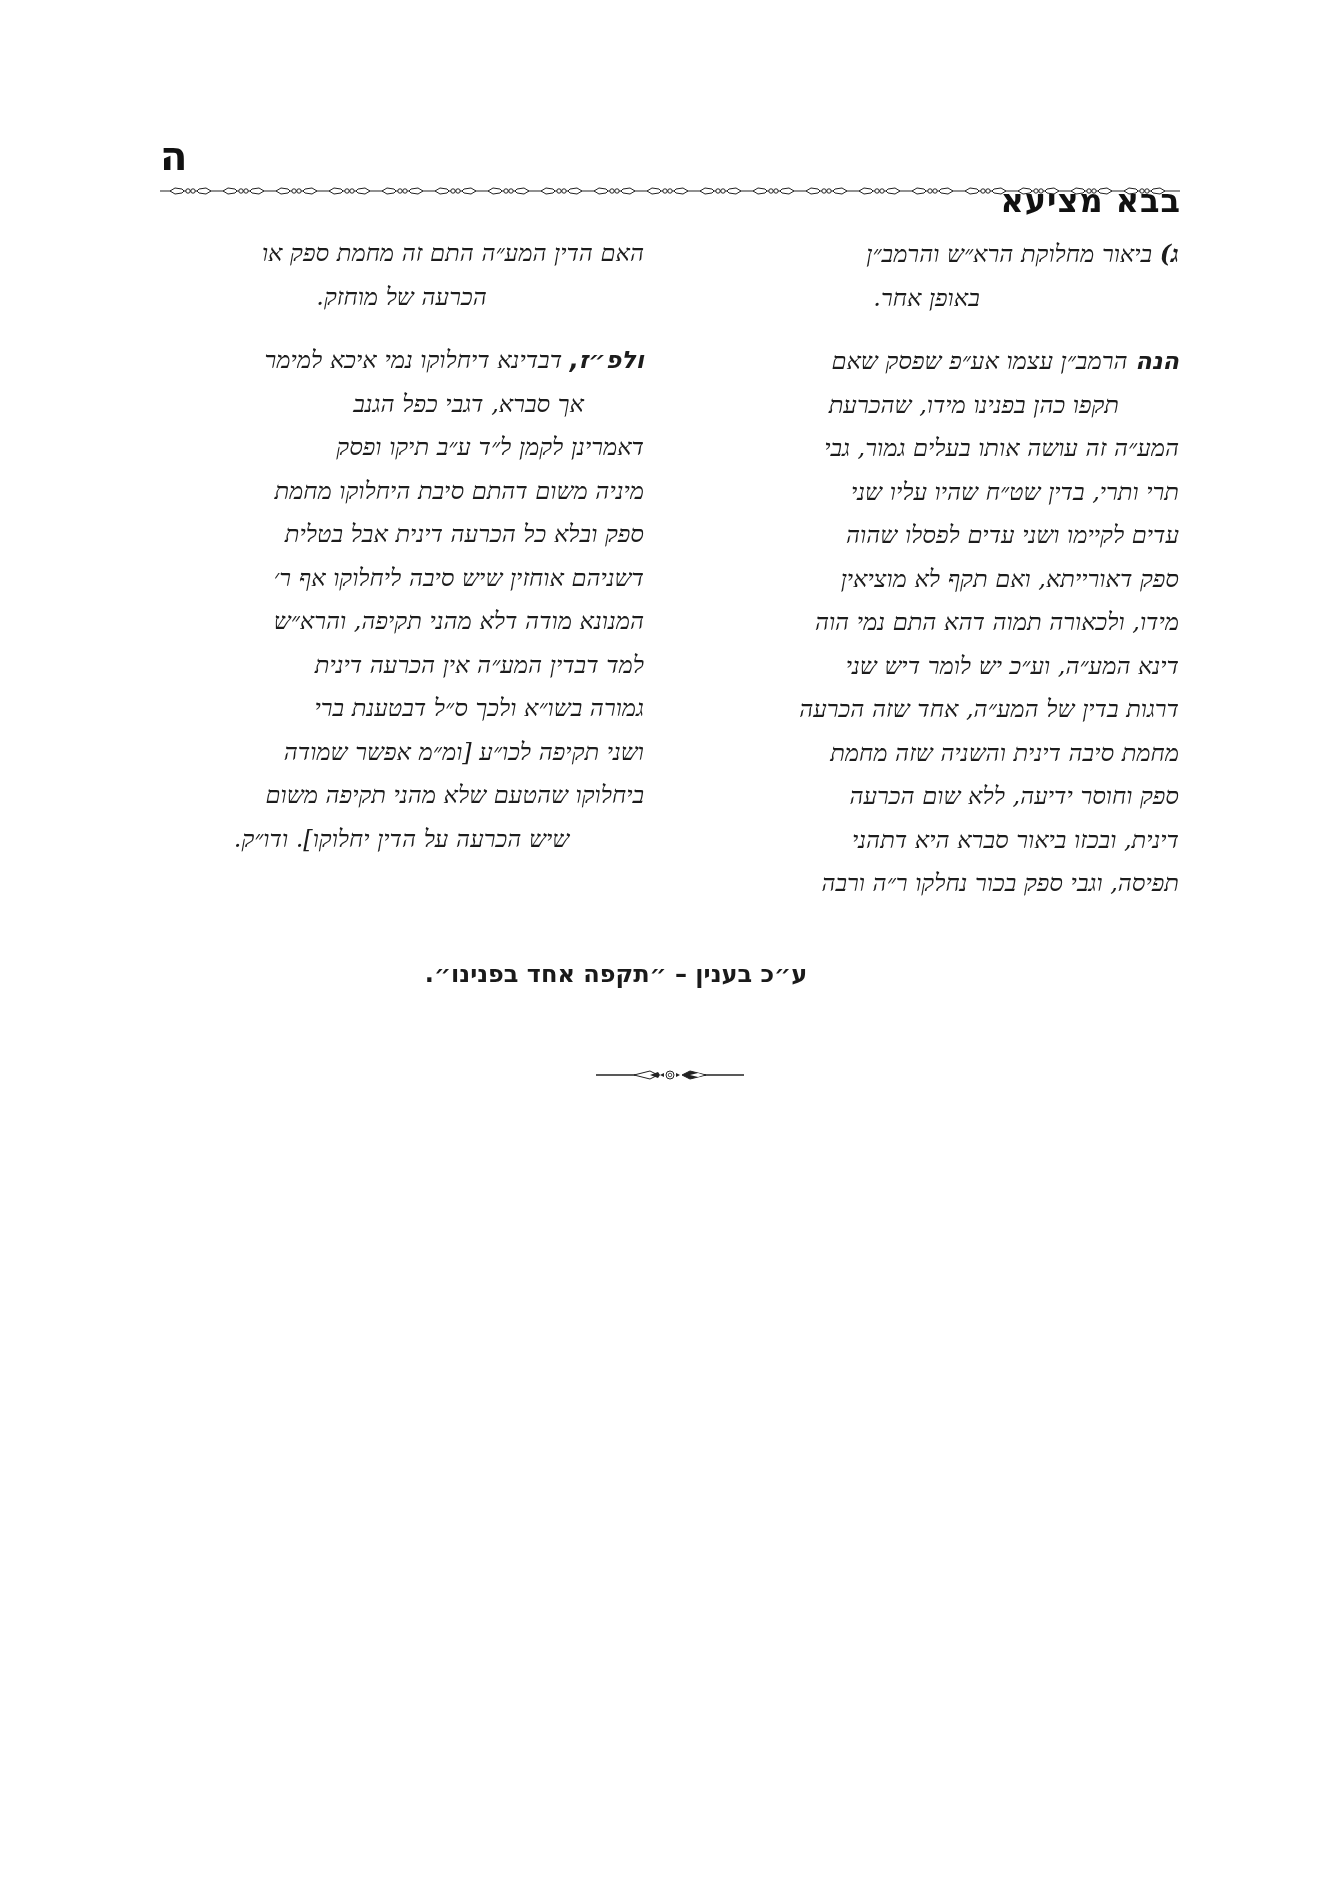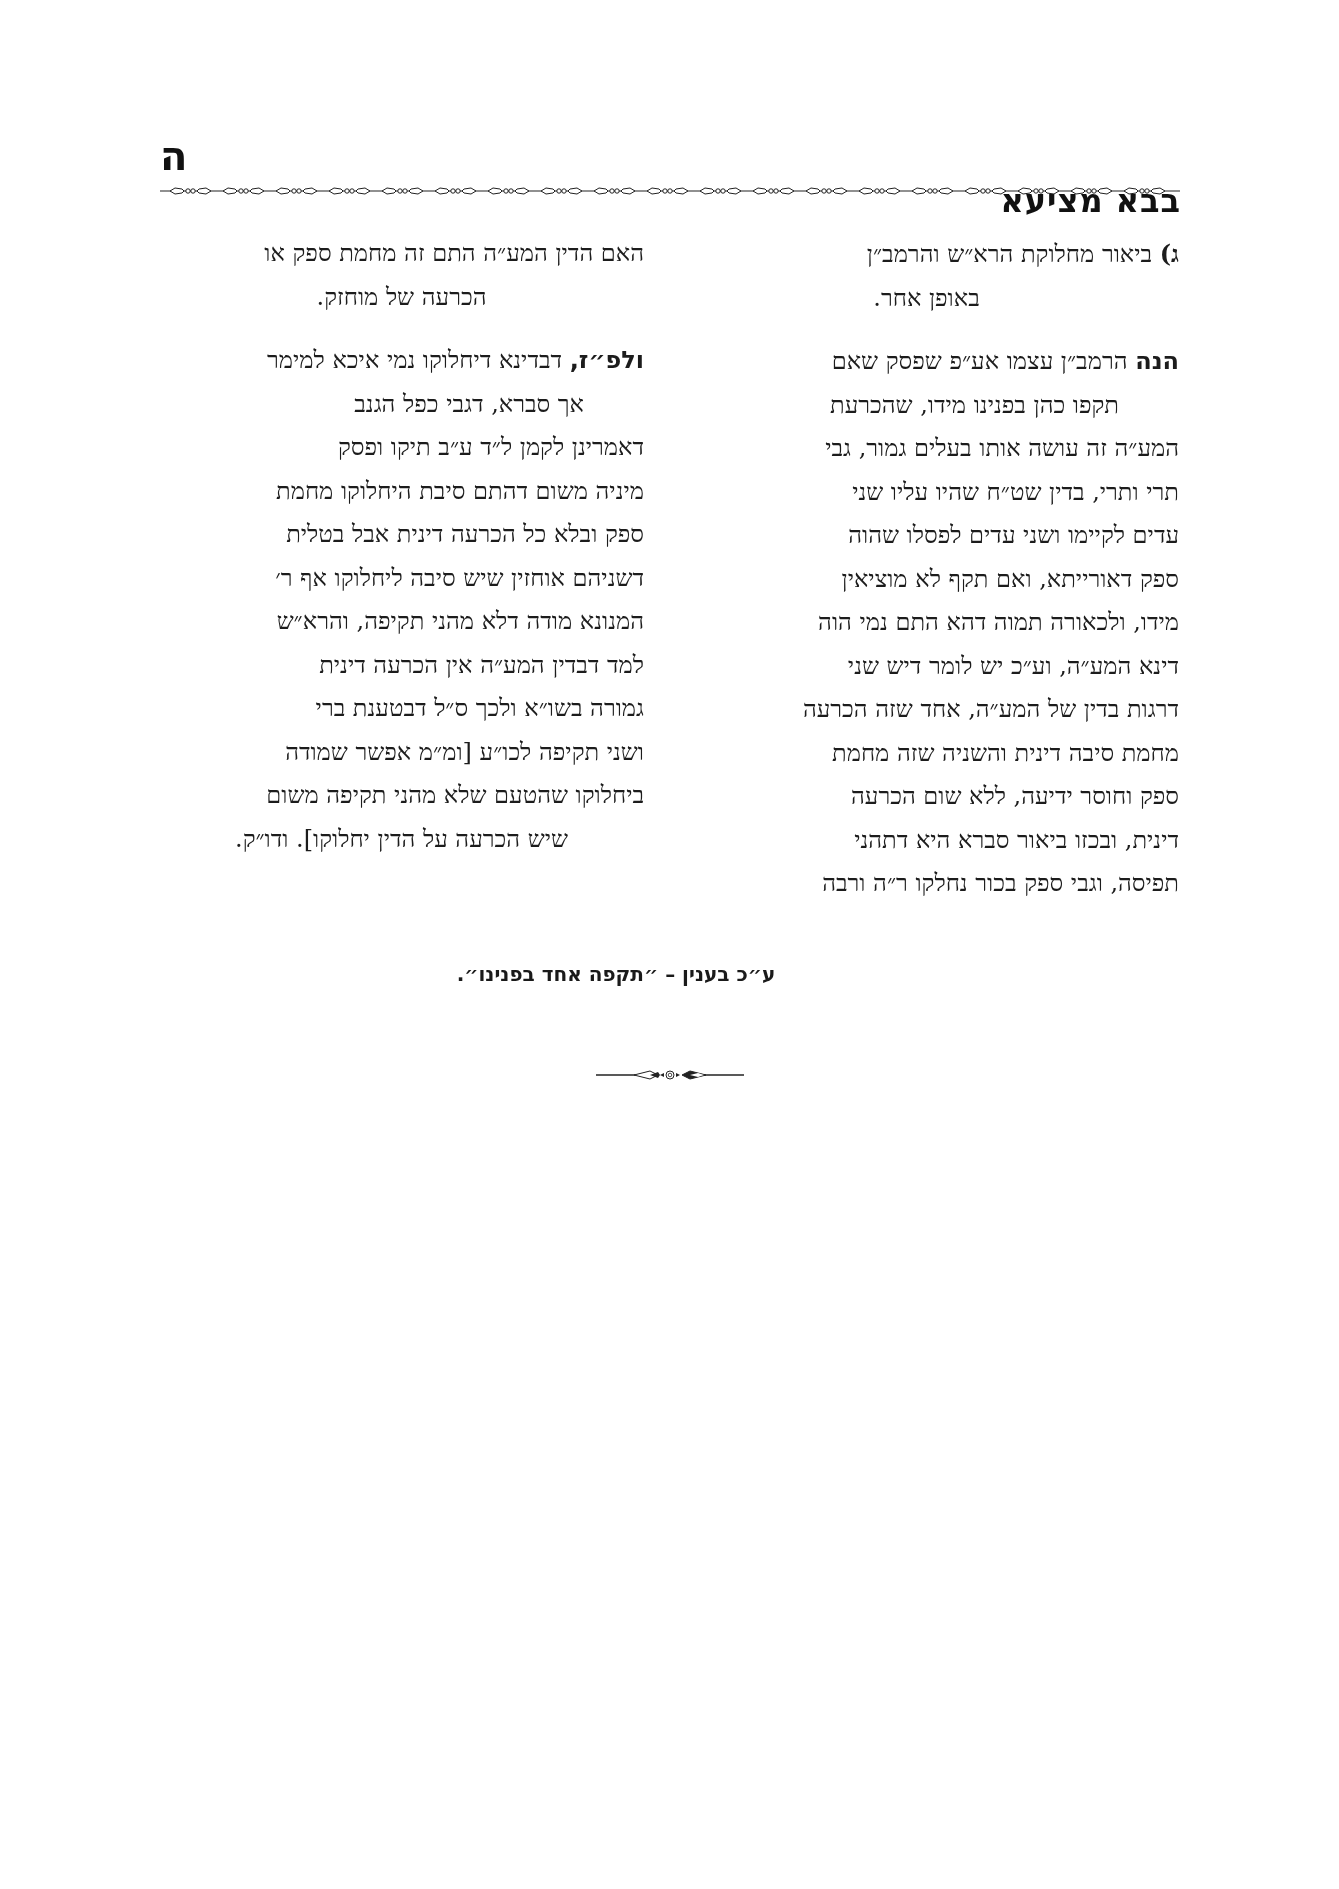--- a/index.html
+++ b/index.html
@@ -68,21 +68,21 @@
       right: 160px;
       width: 505px;
     }
     .col-left {
       right: 695px;
       width: 485px;
     }
     .para {
       margin: 0 0 20px 0;
     }
-    .para p { margin: 0; }
+    .para p { margin: 0; font-style: italic; }
     .heading-line {
       font-size: 24px;
     }
     .section-letter {
       font-weight: bold;
     }
     .lead-word {
       font-weight: bold;
       font-family: "DejaVu Sans", sans-serif;
     }
@@ -95,21 +95,21 @@
     }
     .conclusion {
       position: absolute;
       left: 0;
       width: 1232px;
       top: 956px;
       text-align: center;
       direction: rtl;
       font-family: "DejaVu Sans", sans-serif;
       font-weight: bold;
-      font-size: 20px;
+      font-size: 24px;
       line-height: 36px;
       color: #1a1a1a;
     }
     .end-ornament {
       position: absolute;
       left: 596px;
       top: 1066px;
       width: 148px;
       height: 18px;
     }

